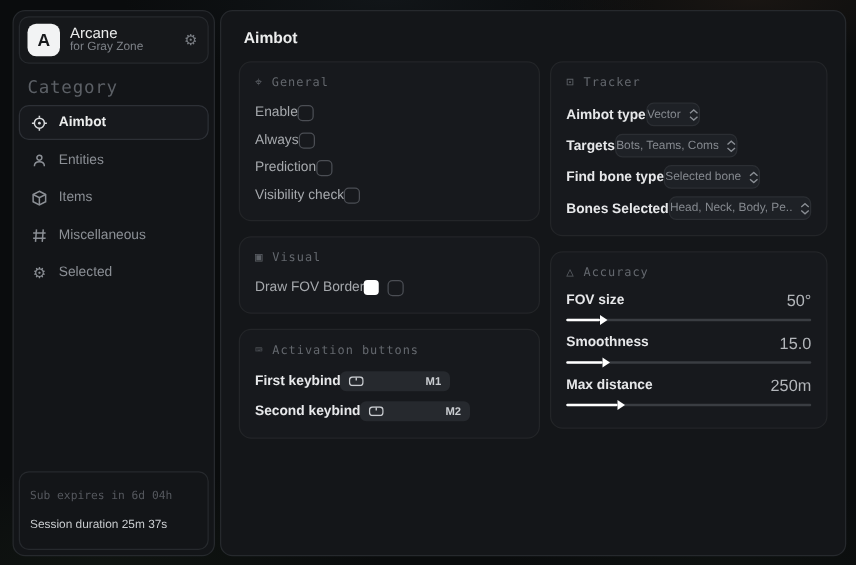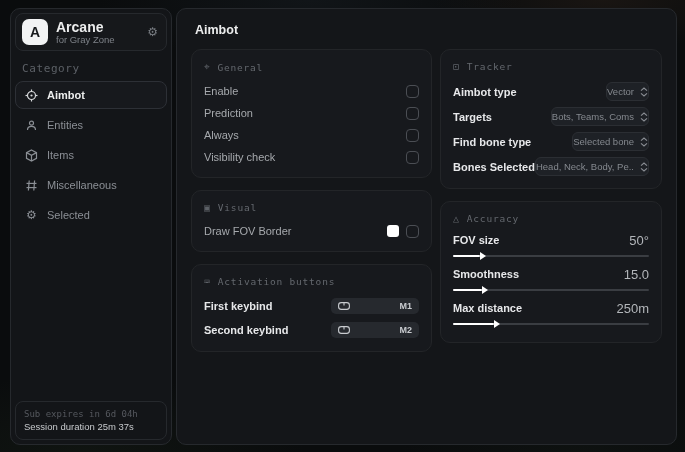--- a/index.html
+++ b/index.html
@@ -13,43 +13,43 @@
       #0a0c0d;
     color:#e8e9ea;
     position:relative;
   }
   .panel{position:absolute;background:#131518;border:1px solid #26292d;border-radius:10px;box-sizing:border-box;}
   
   .sidebar{left:10px;top:8px;width:162px;height:437px;display:flex;flex-direction:column;padding:4px;}
   .app-card{display:flex;align-items:center;gap:8px;border:1px solid #26292d;border-radius:8px;background:#16181b;padding:6px;height:38px;box-sizing:border-box;flex:none;}
   .logo{width:26px;height:26px;border-radius:7px;background:#f2f3f4;color:#17191c;font-weight:bold;font-size:14px;display:flex;align-items:center;justify-content:center;flex:none;}
   .app-text{flex:1;min-width:0;line-height:1.15;}
-  .app-title{font-size:14px;font-weight:bold;color:#eceded;}
+  .app-title{font-size:12px;font-weight:normal;color:#eceded;}
   .app-sub{font-size:9.5px;color:#7e8288;}
   .gear-btn{color:#787c82;font-size:12px;padding:2px;cursor:pointer;flex:none;}
-  .cat-label{font-family:"DejaVu Sans Mono",monospace;font-size:11px;color:#5c6066;letter-spacing:0.6px;margin:11px 0 6px 7px;flex:none;}
+  .cat-label{font-family:"DejaVu Sans Mono",monospace;font-size:14px;color:#5c6066;letter-spacing:0.6px;margin:11px 0 6px 7px;flex:none;}
   .nav{display:flex;flex-direction:column;gap:2px;flex:none;}
   .nav-item{display:flex;align-items:center;gap:9px;height:26px;padding:0 9px;border-radius:8px;border:1px solid transparent;color:#8b8f95;font-size:11px;cursor:pointer;}
   .nav-item.active{border-color:#2d3036;background:#17191d;color:#eceded;font-weight:bold;}
   .nav-icon{width:13px;height:13px;flex:none;display:flex;align-items:center;justify-content:center;}
   .nav-icon svg{display:block;}
   .nav-gear{font-size:12px;line-height:13px;}
-  .footer-card{margin-top:auto;border:1px solid #26292d;border-radius:8px;padding:7px 8px;flex:none;}
+  .footer-card{margin-top:auto;border:1px solid #26292d;border-radius:8px;padding:14px 8px;flex:none;}
   .footer-line1{font-family:"DejaVu Sans Mono",monospace;font-size:9px;color:#55585e;white-space:nowrap;}
-  .footer-line2{font-size:9.5px;color:#c7cacd;margin-top:2px;white-space:nowrap;}
+  .footer-line2{font-size:9.5px;color:#c7cacd;margin-top:12px;white-space:nowrap;}
   
   .main{left:176px;top:8px;width:501px;height:437px;background:#141619;padding:13px 14px;}
   .page-title{font-size:12.5px;font-weight:bold;color:#eceded;margin:1px 0 12px 4px;}
   .cols{display:flex;gap:8px;align-items:flex-start;}
   .col-left{width:241px;flex:none;}
   .col-right{flex:1;min-width:0;}
   .card{background:#17191d;border:1px solid #232528;border-radius:10px;padding:9px 12px;margin-bottom:12px;box-sizing:border-box;}
   .card-head{display:flex;align-items:center;gap:7px;font-family:"DejaVu Sans Mono",monospace;font-size:9.5px;color:#64686e;letter-spacing:0.8px;margin:2px 0 7px 0;}
   .head-icon{font-size:10px;color:#5d6167;}
-  .row{display:flex;align-items:center;justify-content:space-between;height:22px;}
+  .row{display:flex;align-items:center;height:22px;}
   .row-label{font-size:11px;color:#a6a9ad;}
   .row-label.bright{color:#e7e8ea;font-weight:bold;}
   .checkbox{width:13px;height:13px;border:1.5px solid #4b4e54;border-radius:4px;background:transparent;box-sizing:border-box;cursor:pointer;flex:none;}
   .ctrl-group{display:flex;align-items:center;gap:7px;}
   .swatch{width:12px;height:12px;border-radius:3px;cursor:pointer;flex:none;}
   .keychip{display:flex;align-items:center;gap:4px;background:#26292e;border-radius:5px;padding:3px 7px;cursor:pointer;}
   .keychip-text{font-size:9px;font-weight:bold;color:#c9ccd0;padding-left:45px;}
   .chip{display:flex;align-items:center;gap:6px;background:#1e2126;border:1px solid #2b2e33;border-radius:6px;padding:3px 0;cursor:pointer;max-width:150px;}
   .chip-text{font-size:9.5px;color:#85898f;white-space:nowrap;overflow:hidden;text-overflow:ellipsis;}
   .trow{height:25px;}
@@ -140,25 +140,25 @@
       <div class="card">
         <div class="card-head">
           <span class="head-icon">⌖</span>
           <span>General</span>
         </div>
         <div class="row">
           <span class="row-label">Enable</span>
           <span class="checkbox"></span>
         </div>
         <div class="row">
+          <span class="row-label">Always</span>
+          <span class="checkbox"></span>
+        </div>
+        <div class="row">
           <span class="row-label">Prediction</span>
-          <span class="checkbox"></span>
-        </div>
-        <div class="row">
-          <span class="row-label">Always</span>
           <span class="checkbox"></span>
         </div>
         <div class="row">
           <span class="row-label">Visibility check</span>
           <span class="checkbox"></span>
         </div>
       </div>
 
       <div class="card">
         <div class="card-head">

